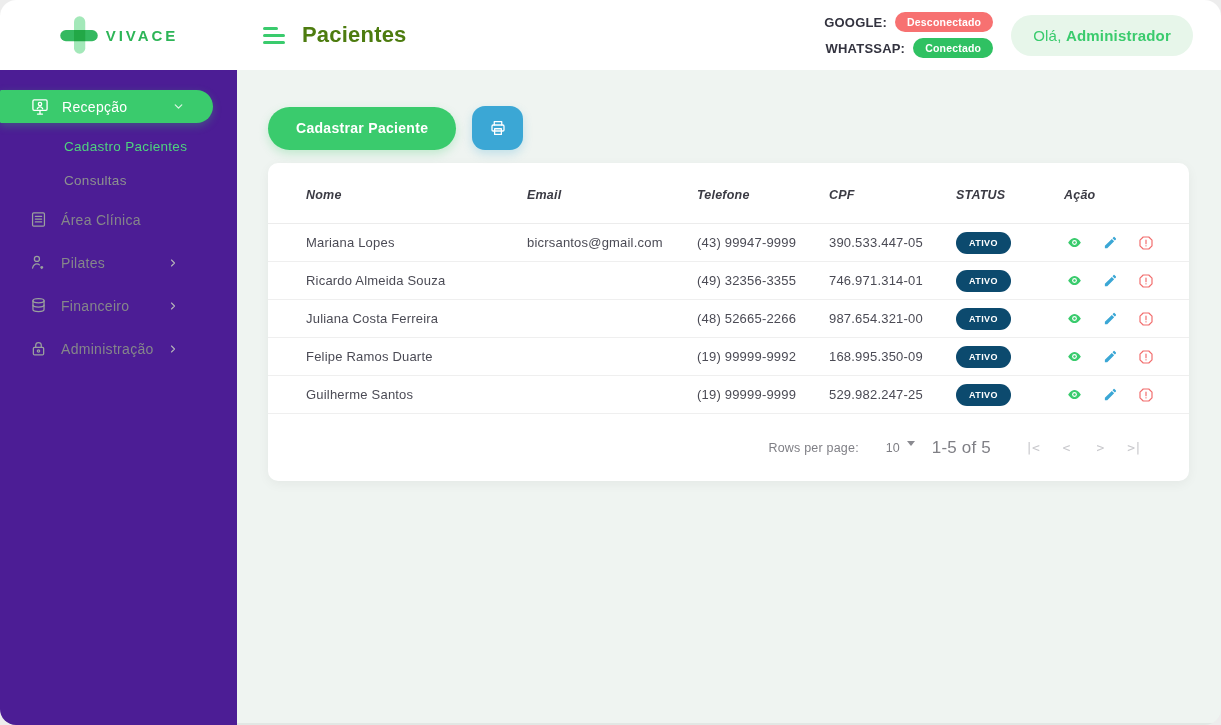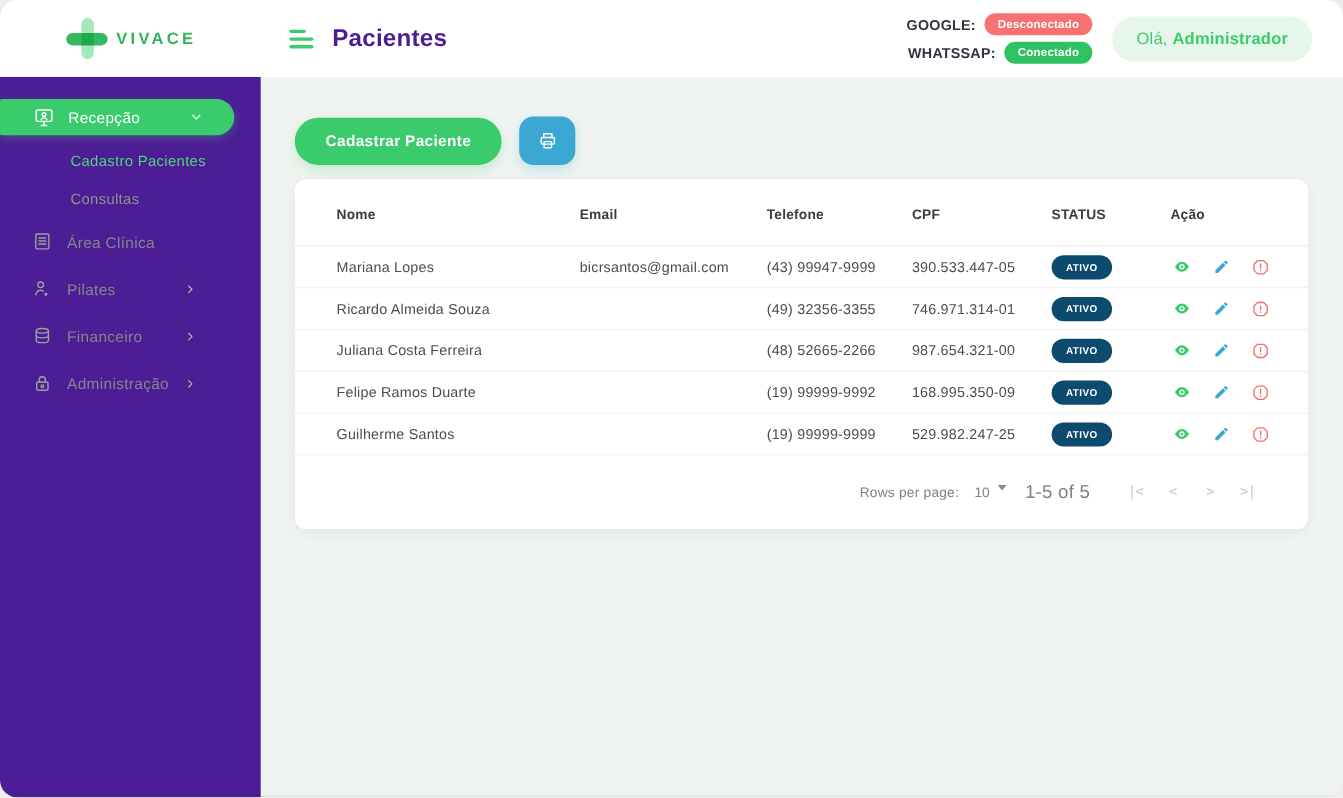--- a/index.html
+++ b/index.html
@@ -16,21 +16,21 @@
   
   .header {
     position:absolute; top:0; left:0; right:0; height:70px;
     background:#ffffff; display:flex; align-items:center; z-index:3;
   }
   .logo-zone { width:237px; display:flex; align-items:center; justify-content:center; gap:7px; }
   .brand-text { color:#2db557; font-weight:bold; font-size:15px; letter-spacing:3px; }
   .hamburger { margin-left:26px; background:none; border:none; cursor:pointer; display:flex; flex-direction:column; gap:4px; align-items:flex-start; }
   .hamburger span { display:block; height:3px; border-radius:2px; background:#3acb6d; }
   .hamburger .b1 { width:15px; } .hamburger .b2 { width:22px; } .hamburger .b3 { width:22px; }
-  .page-title { margin-left:17px; font-size:22px; font-weight:bold; color:#4c1d95; letter-spacing:.2px; }
+  .page-title { margin-left:17px; font-size:22px; font-weight:bold; color:#4d7c0f; letter-spacing:.2px; }
   .header-right { margin-left:auto; display:flex; align-items:center; gap:18px; padding-right:28px; }
   .conn-status { display:flex; flex-direction:column; gap:6px; align-items:flex-end; }
   .conn-row { display:flex; align-items:center; gap:8px; }
   .conn-label { font-size:13px; font-weight:bold; color:#33333f; letter-spacing:.2px; }
   .pill { border-radius:12px; padding:4px 12px; font-size:10.5px; font-weight:bold; color:#fff; letter-spacing:.2px; }
   .pill-red { background:#f77171; }
   .pill-green { background:#2fc162; }
   .greeting {
     background:#e7f6ea; border:none; cursor:pointer; border-radius:22px;
     padding:12px 22px; font-size:15px; color:#3acb6d; letter-spacing:.2px;
@@ -79,34 +79,34 @@
     background:#fff; padding:0 24px; font-size:13.5px; color:#555; outline:none;
     box-shadow:0 2px 6px rgba(0,0,0,.04); font-family:inherit; letter-spacing:.3px;
   }
   .search-box::placeholder { color:#b3b3b3; }
   
   .card {
     margin:13px 32px 0 31px; background:#fff; border-radius:10px;
     box-shadow:0 3px 12px rgba(0,0,0,.05); overflow:hidden;
   }
   .tgrid { display:grid; grid-template-columns:221px 170px 132px 127px 108px 1fr; align-items:center; padding:0 38px; }
-  .thead { height:61px; border-bottom:1px solid #ececec; padding-top:4px; }
+  .thead { height:61px; border-bottom:1px solid #ececec; padding-top:4px;font-style:italic; }
   .th { font-size:12.5px; font-weight:bold; color:#3b3b44; letter-spacing:.2px; }
   .trow { height:38px; border-bottom:1px solid #efefef; }
   .td { font-size:13px; color:#4b4b55; letter-spacing:.2px; }
   .badge-ativo {
     display:inline-block; background:#0c4a6e; color:#fff; font-size:9px; font-weight:bold;
     padding:6px 13px; border-radius:12px; letter-spacing:.4px;
   }
   .td-actions { display:flex; gap:16px; align-items:center; }
   .act { background:none; border:none; cursor:pointer; display:flex; align-items:center; padding:2px; }
   
   .tfoot { height:67px; display:flex; align-items:center; justify-content:flex-end; padding-right:44px; gap:8px; color:#7f7f85; }
   .tfoot .rpp-label { font-size:12.5px; letter-spacing:.2px; }
-  .rpp-select { display:flex; gap:7px; margin-left:6px; cursor:pointer; background:none; border:none; font-family:inherit; color:#7f7f85; }
+  .rpp-select { display:flex; gap:7px; margin-left:19px; cursor:pointer; background:none; border:none; font-family:inherit; color:#7f7f85; }
   .rpp-select .val { font-size:12.5px; }
   .caret-down { width:0; height:0; border-left:4px solid transparent; border-right:4px solid transparent; border-top:5px solid #8a8a90; }
   .range { font-size:17px; margin-left:9px; letter-spacing:.2px; }
   .nav-btns { display:flex; gap:12px; margin-left:22px; }
   .pg-btn { background:none; border:none; cursor:pointer; color:#c8c8cc; font-size:13px; width:22px; letter-spacing:-1px; font-family:"DejaVu Sans Mono", monospace; }
 </style>
 </head>
 <body>
 
 <div class="app">

